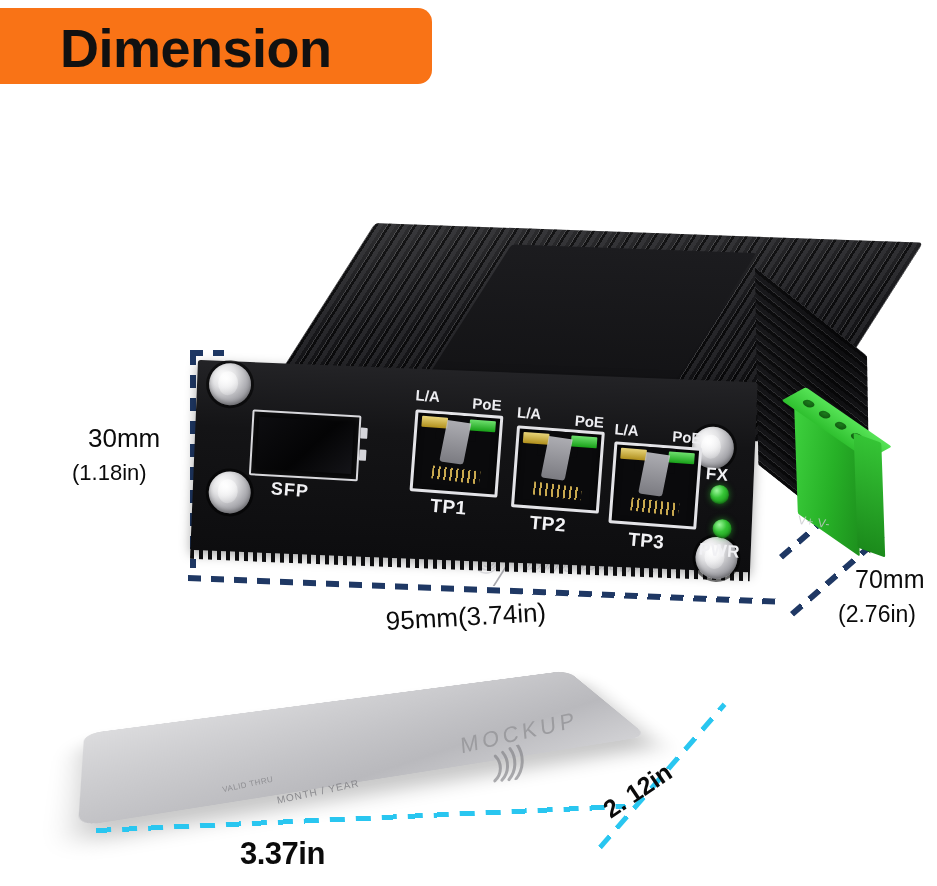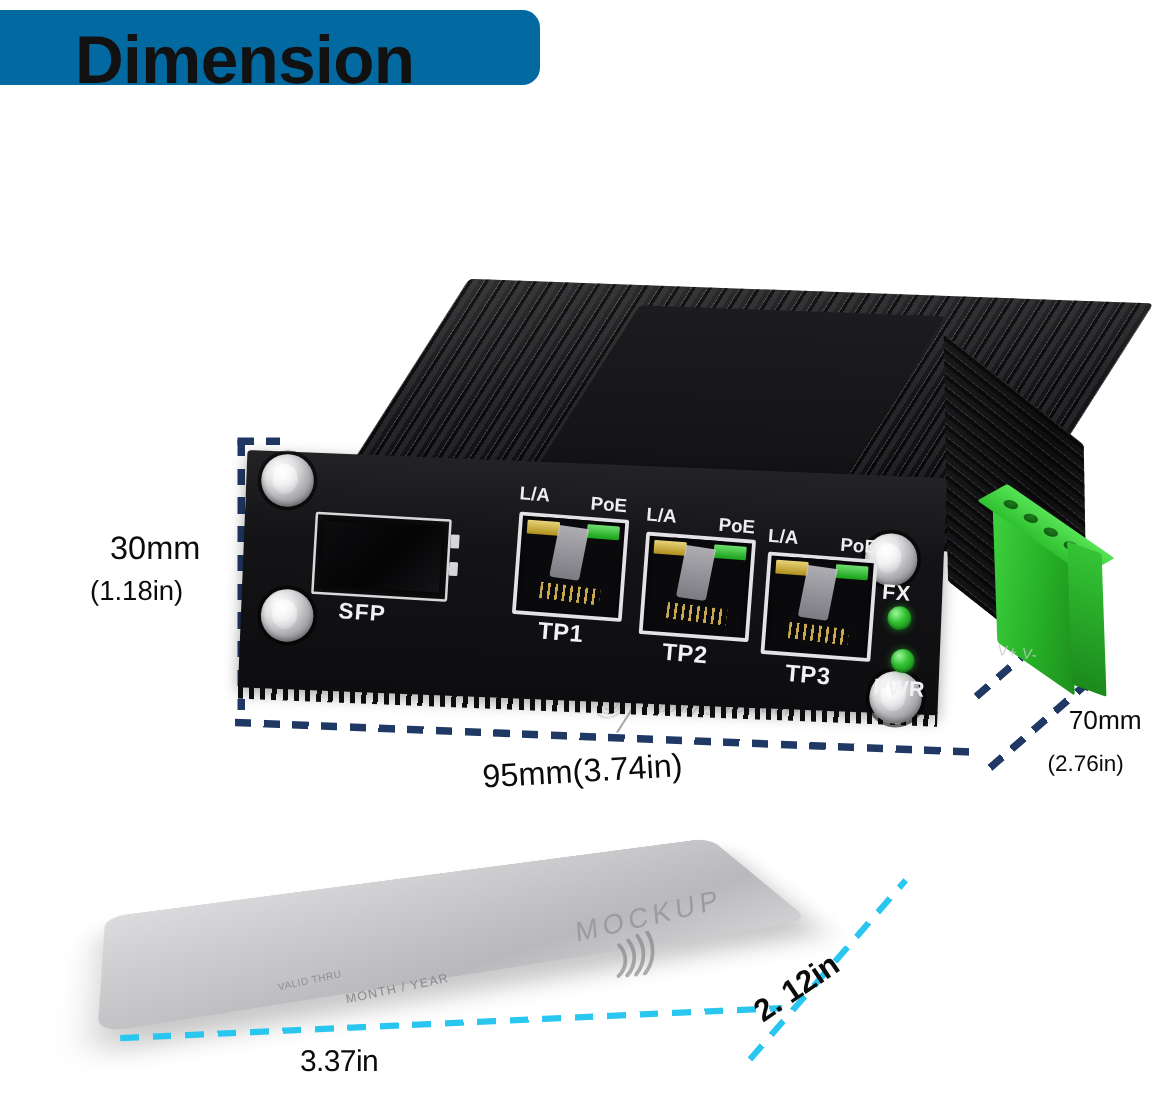--- a/index.html
+++ b/index.html
@@ -18,22 +18,22 @@
     background: #ffffff;
     overflow: hidden;
   }
 
   
   #title-banner {
     position: absolute;
     left: 0px;
     top: 8px;
     width: 432px;
-    height: 60px;
-    background: #0369a1;
+    height: 76px;
+    background: #f97316;
     border-radius: 0 14px 14px 0;
   }
   #title-text {
     position: absolute;
     left: 60px;
     top: 12px;
     font-size: 54px;
     font-weight: bold;
     color: #111111;
     letter-spacing: -0.5px;
@@ -57,30 +57,30 @@
     font-size: 22px;
   }
   #dim-width {
     left: 385px; top: 606px;
     font-size: 26px;
     transform: rotate(-3.2deg);
     transform-origin: left top;
   }
   #dim-depth-mm {
     left: 855px; top: 565px;
-    font-size: 21px;
+    font-size: 25px;
   }
   #dim-depth-in {
     left: 838px; top: 601px;
-    font-size: 18px;
+    font-size: 23px;
   }
   #card-dim-width {
     left: 240px; top: 836px;
-    font-size: 24px;
-    font-weight: normal;
+    font-size: 31px;
+    font-weight: bold;
     letter-spacing: -0.5px;
   }
   #card-dim-depth {
     left: 598px; top: 800px;
     font-size: 25px;
     font-weight: bold;
     transform: rotate(-34deg);
     transform-origin: left top;
     letter-spacing: -0.3px;
   }

